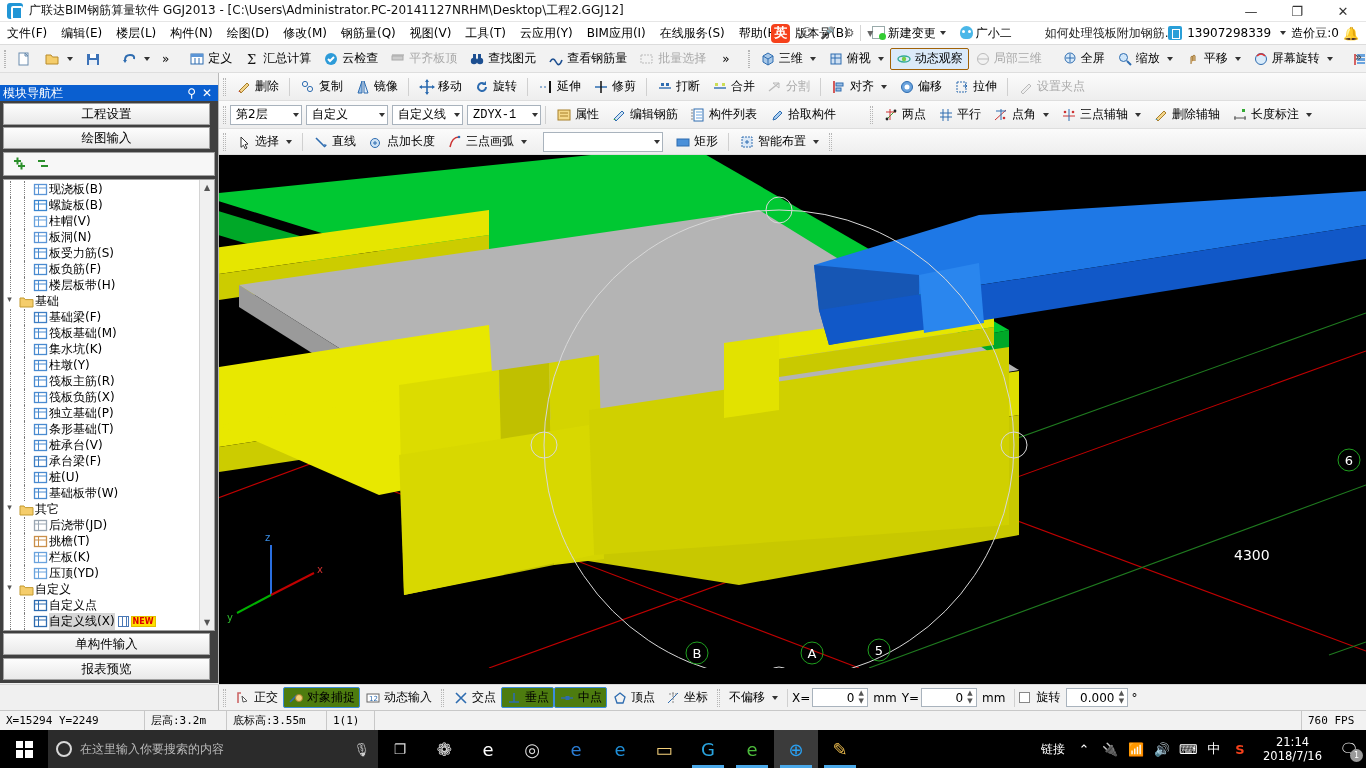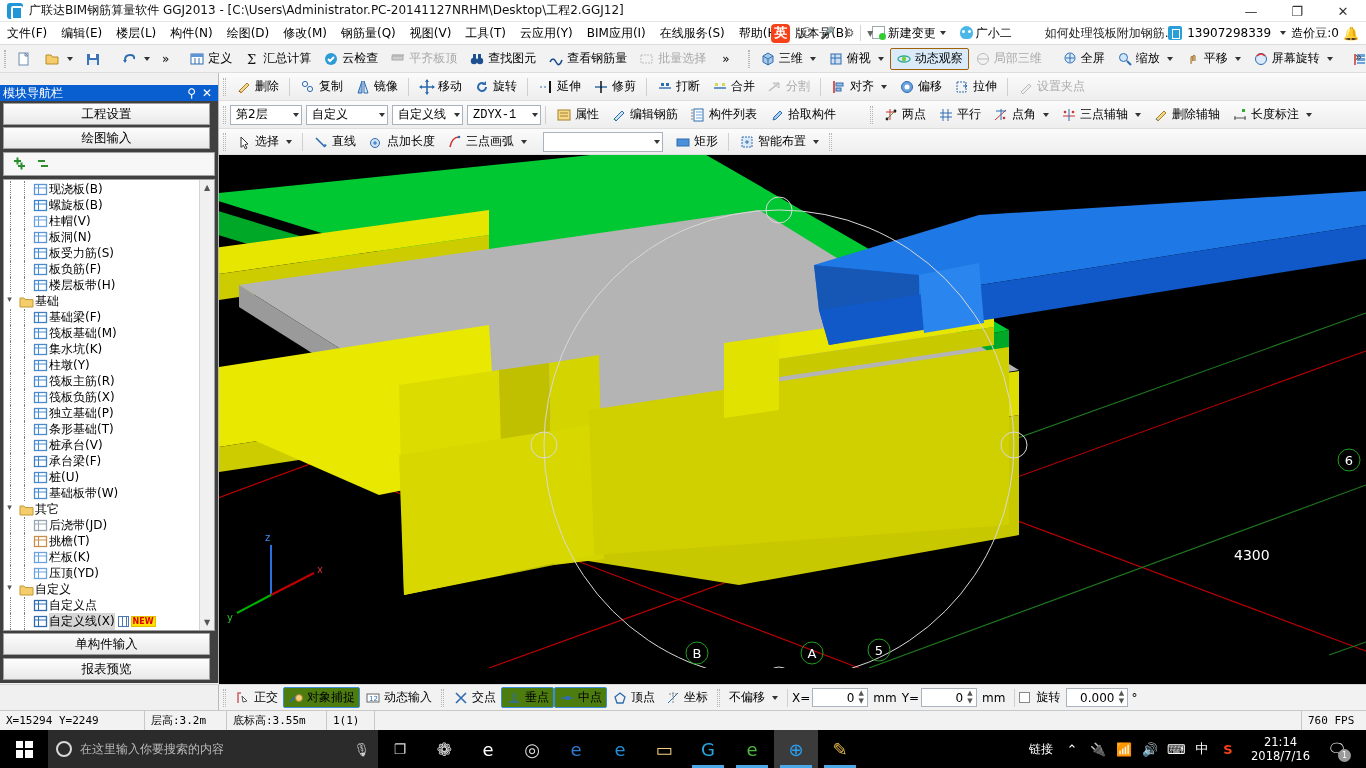--- a/index.html
+++ b/index.html
@@ -168,21 +168,21 @@
     width:330px;height:38px;background:#2b2b2b;display:flex;align-items:center;gap:8px;padding:0 8px;
   }
   .cortana{ width:16px;height:16px;border:2px solid #d8d8d8;border-radius:50%;flex:none; }
   .sph{ color:#b9b9b9;font-size:12px;flex:1;white-space:nowrap; }
   .mic{ color:#cfcfcf;font-size:13px; }
   .taskview{ width:44px;height:38px;display:flex;align-items:center;justify-content:center;color:#ddd;font-size:14px;}
   .tasks{ display:flex;align-items:center;height:38px; }
   .task{ width:44px;height:38px;display:flex;align-items:center;justify-content:center;position:relative;}
   .task.active{ background:#3b3b3b; }
   .task .und{ position:absolute;bottom:0;left:6px;right:6px;height:3px;background:#4aa8e8; }
-  .tray{ position:absolute;right:12px;height:38px;display:flex;align-items:center;gap:0;color:#fff; }
+  .tray{ position:absolute;right:0;height:38px;display:flex;align-items:center;gap:0;color:#fff; }
   .tray .ti{ width:26px;height:38px;display:flex;align-items:center;justify-content:center;font-size:13px; }
   .trayclock{ padding:0 10px;text-align:center;font-size:11.5px;line-height:14px;color:#fff; }
   .action{ width:34px;height:38px;display:flex;align-items:center;justify-content:center;position:relative; }
   .badge{
     position:absolute;right:3px;bottom:6px;width:13px;height:13px;background:#9a9a9a;border-radius:50%;
     color:#fff;font-size:8px;display:flex;align-items:center;justify-content:center;
   }
   .lnk{ color:#fff;font-size:12px;padding:0 6px; }
 </style>
 </head>

